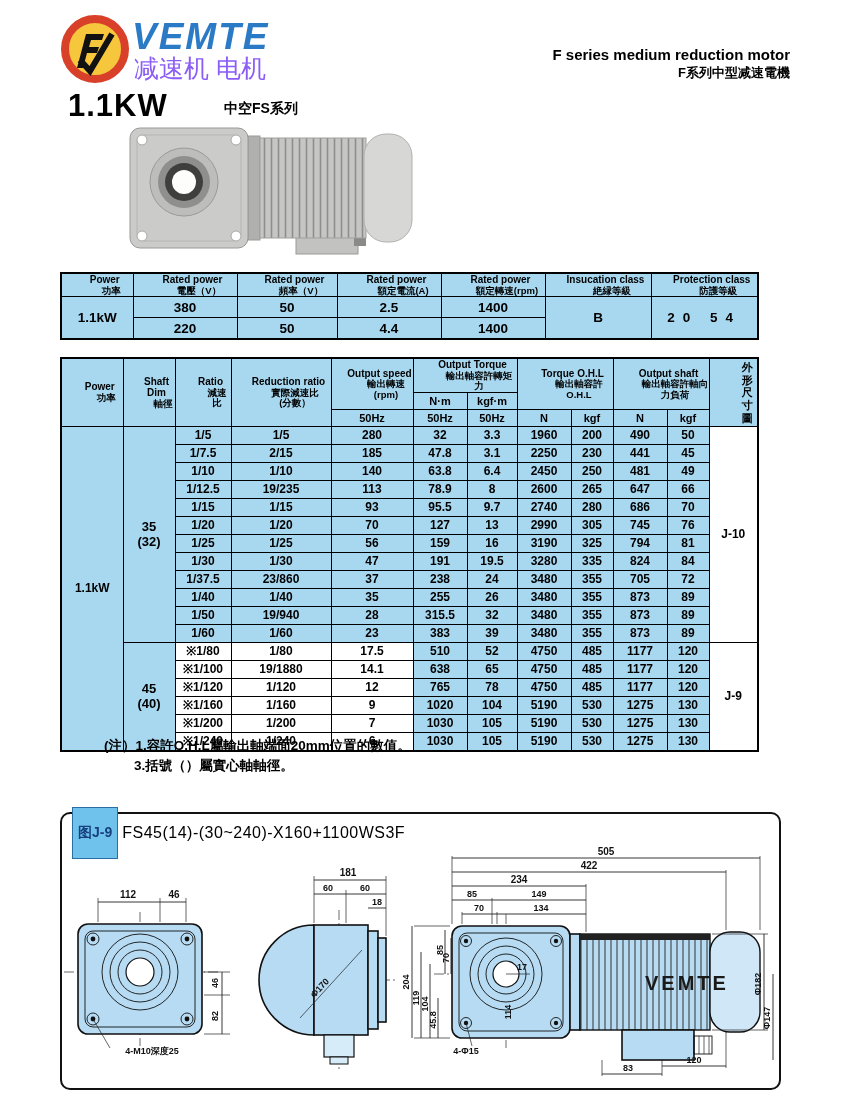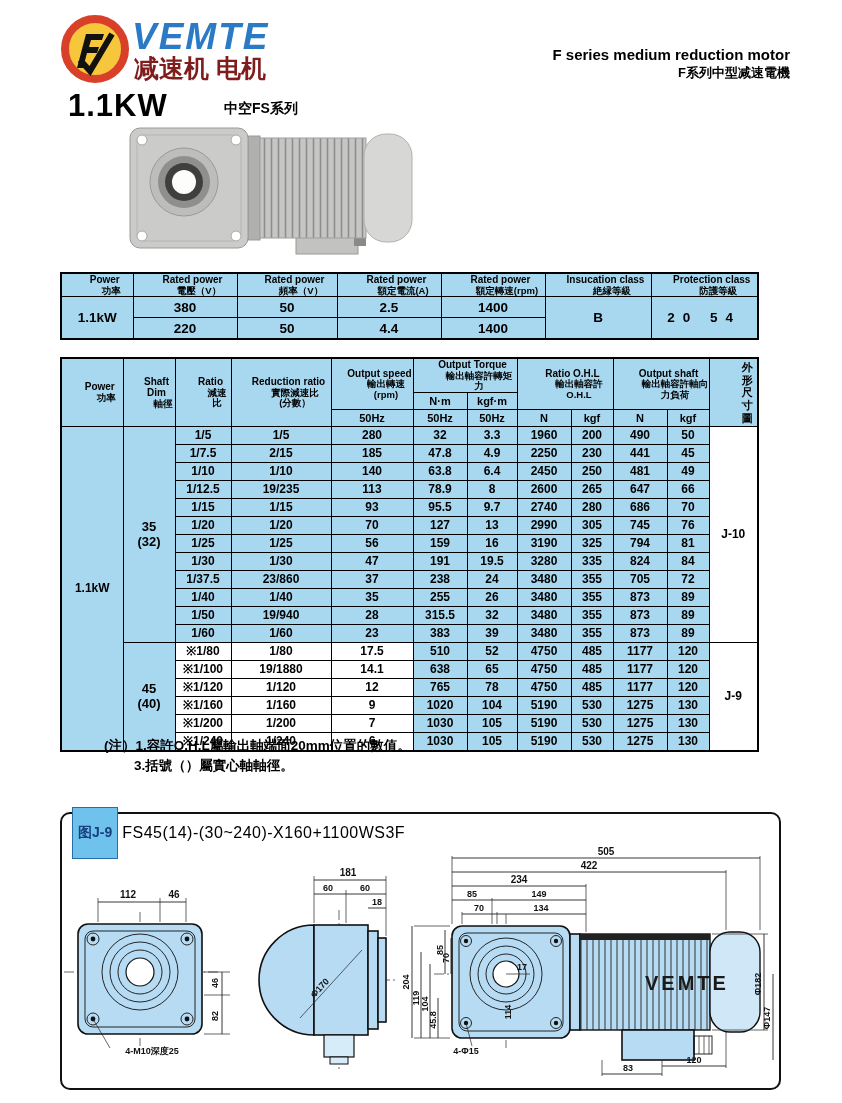--- a/index.html
+++ b/index.html
@@ -1,20 +1,20 @@
 <!DOCTYPE html>
 <html><head>
 <meta charset="utf-8">
 <style>
   html,body{margin:0;padding:0;background:#fff;}
   body{width:842px;height:1103px;position:relative;font-family:"Liberation Sans",sans-serif;color:#000;overflow:hidden;}
   .abs{position:absolute;}
   
   .brandname{left:132px;top:16px;font-size:37px;font-weight:bold;color:#2b7ac6;letter-spacing:2px;font-style:italic;}
-  .brandtag{left:134px;top:52px;font-size:25px;font-weight:bold;color:#7f1d1d;}
+  .brandtag{left:134px;top:52px;font-size:25px;font-weight:normal;color:#8b5cf6;}
   .serien{right:52px;top:46px;font-size:15px;font-weight:bold;text-align:right;}
   .seriez{right:52px;top:64px;font-size:13px;font-weight:bold;text-align:right;}
   .kw{left:68px;top:88px;font-size:31px;font-weight:bold;letter-spacing:1px;}
   .fslabel{left:224px;top:100px;font-size:14px;font-weight:bold;}
   
   table{border-collapse:collapse;table-layout:fixed;}
   .spec,.gear{position:absolute;left:60px;width:697px;}
   .spec{top:272px;}
   .gear{top:357px;}
   .spec td,.spec th,.gear td,.gear th{border:1px solid #000;background:#a8d8f0;text-align:center;vertical-align:middle;font-weight:bold;padding:0;line-height:1.15;}
@@ -181,21 +181,21 @@
         </th>
     <th rowspan="2">
           <span class="en">Output speed</span>
           <span class="zh">輸出轉速(rpm)</span>
         </th>
     <th colspan="2">
           <span class="en">Output Torque</span>
           <span class="zh">輸出軸容許轉矩力</span>
         </th>
     <th colspan="2" rowspan="2">
-          <span class="en">Ratio O.H.L</span>
+          <span class="en">Torque O.H.L</span>
           <span class="zh">輸出軸容許O.H.L</span>
         </th>
     <th colspan="2" rowspan="2">
           <span class="en">Output shaft</span>
           <span class="zh">輸出軸容許軸向力負荷</span>
         </th>
     <th rowspan="3">
           <span class="zh" style="font-size:11px">外形尺寸圖</span>
         </th>
   </tr>
@@ -229,21 +229,21 @@
         <td>200</td>
         <td>490</td>
         <td>50</td>
         <td class="wht dimref" rowspan="12">J-10</td>
       </tr>
       <tr>
         <td>1/7.5</td>
         <td>2/15</td>
         <td>185</td>
         <td>47.8</td>
-        <td>4.9</td>
+        <td>3.1</td>
         <td>2250</td>
         <td>230</td>
         <td>441</td>
         <td>45</td>
       </tr>
       <tr>
         <td>1/10</td>
         <td>1/10</td>
         <td>140</td>
         <td>63.8</td>

